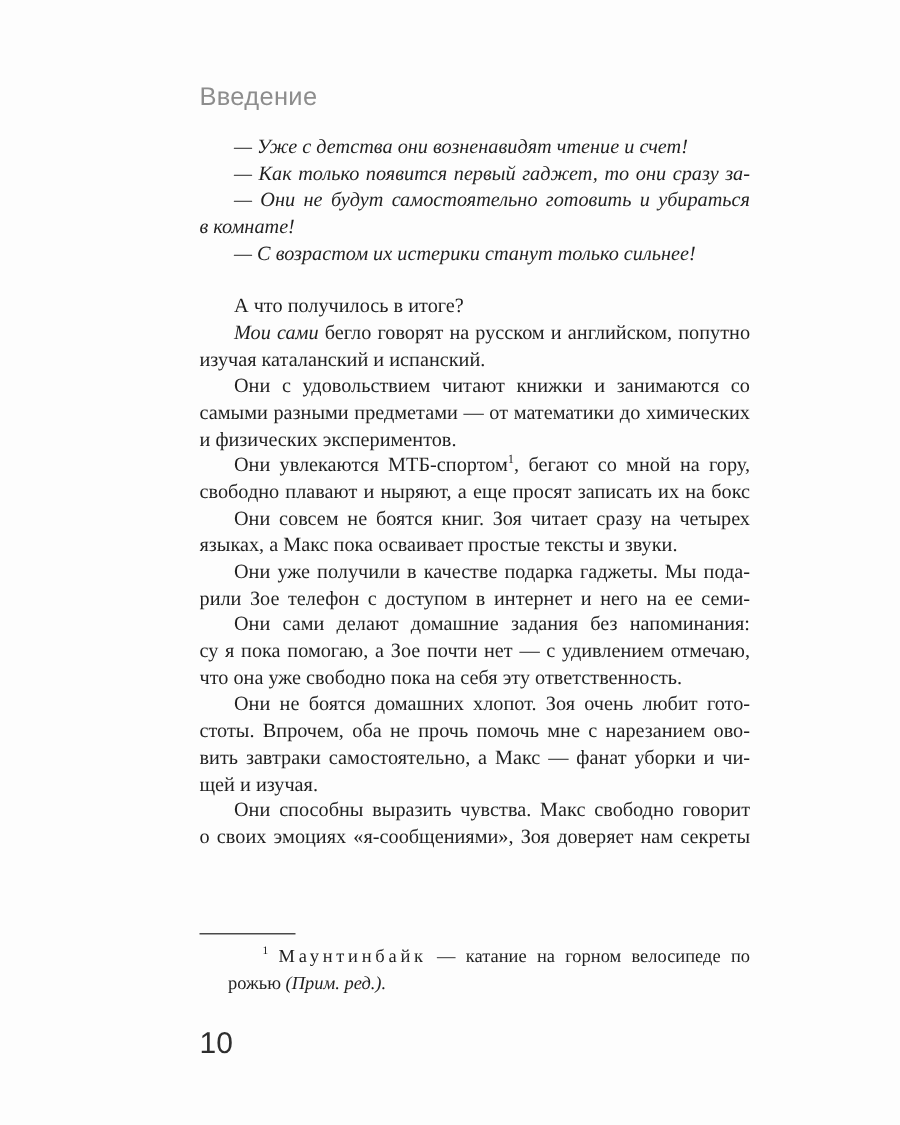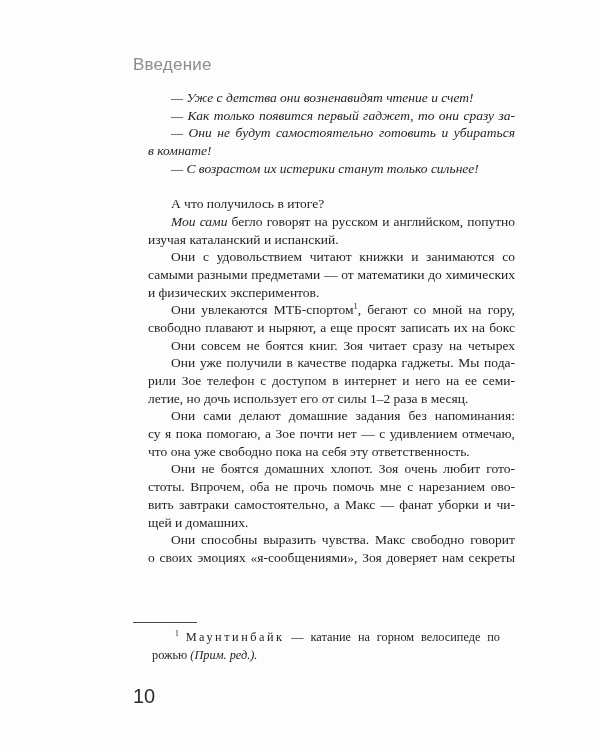--- a/index.html
+++ b/index.html
@@ -11,21 +11,21 @@
     font-family:"Liberation Serif", serif;
   }
   .page{position:absolute;inset:0;background:#fdfdfd;}
   .running-header{
     position:absolute;left:133px;top:55px;
     font-family:"Liberation Sans", sans-serif;
     font-size:17px;color:#8d8d8d;letter-spacing:.2px;
   }
   .text-column{
     position:absolute;left:133px;top:89px;width:367px;
-    font-size:13.5px;line-height:17.7px;color:#1f1f1f;margin-left:15px;
+    font-size:13.5px;line-height:17.7px;color:#1f1f1f;
   }
   .dialogue-block{font-style:italic;}
   .block-gap{height:17.7px;}
   .para{margin:0;padding:0;}
   .line{
     text-align:justify;
     text-align-last:justify;
     overflow:hidden;
     max-height:17.7px;
   }
@@ -86,36 +86,36 @@
           <div class="line first">Они с удовольствием читают книжки и занимаются со мной</div>
           <div class="line">самыми разными предметами — от математики до химических</div>
           <div class="line last">и физических экспериментов.</div>
         </div>
         <div class="para">
           <div class="line first">Они увлекаются МТБ-спортом<sup>1</sup>, бегают со мной на гору,</div>
           <div class="line">свободно плавают и ныряют, а еще просят записать их на бокс</div>
         </div>
         <div class="para">
           <div class="line first">Они совсем не боятся книг. Зоя читает сразу на четырех</div>
+          <div class="line last">языках, а Макс пока осваивает простые тексты и звуки.</div>
         </div>
         <div class="para">
           <div class="line first">Они уже получили в качестве подарка гаджеты. Мы пода-</div>
           <div class="line">рили Зое телефон с доступом в интернет и него на ее семи-</div>
-          <div class="line last">летие, но дочь использует его от силы 1–2 раза в месяц.</div>
         </div>
         <div class="para">
           <div class="line first">Они сами делают домашние задания без напоминания: Мак-</div>
           <div class="line">су я пока помогаю, а Зое почти нет — с удивлением отмечаю,</div>
           <div class="line last">что она уже свободно пока на себя эту ответственность.</div>
         </div>
         <div class="para">
           <div class="line first">Они не боятся домашних хлопот. Зоя очень любит гото-</div>
           <div class="line">стоты. Впрочем, оба не прочь помочь мне с нарезанием ово-</div>
           <div class="line">вить завтраки самостоятельно, а Макс — фанат уборки и чи-</div>
-          <div class="line last">щей и домашних.</div>
+          <div class="line last">щей и изучая.</div>
         </div>
         <div class="para">
           <div class="line first">Они способны выразить чувства. Макс свободно говорит</div>
           <div class="line">о своих эмоциях «я-сообщениями», Зоя доверяет нам секреты</div>
         </div>
       </div>
   </div>
 
   <div class="footnote">
     <div class="footnote-rule"></div>

